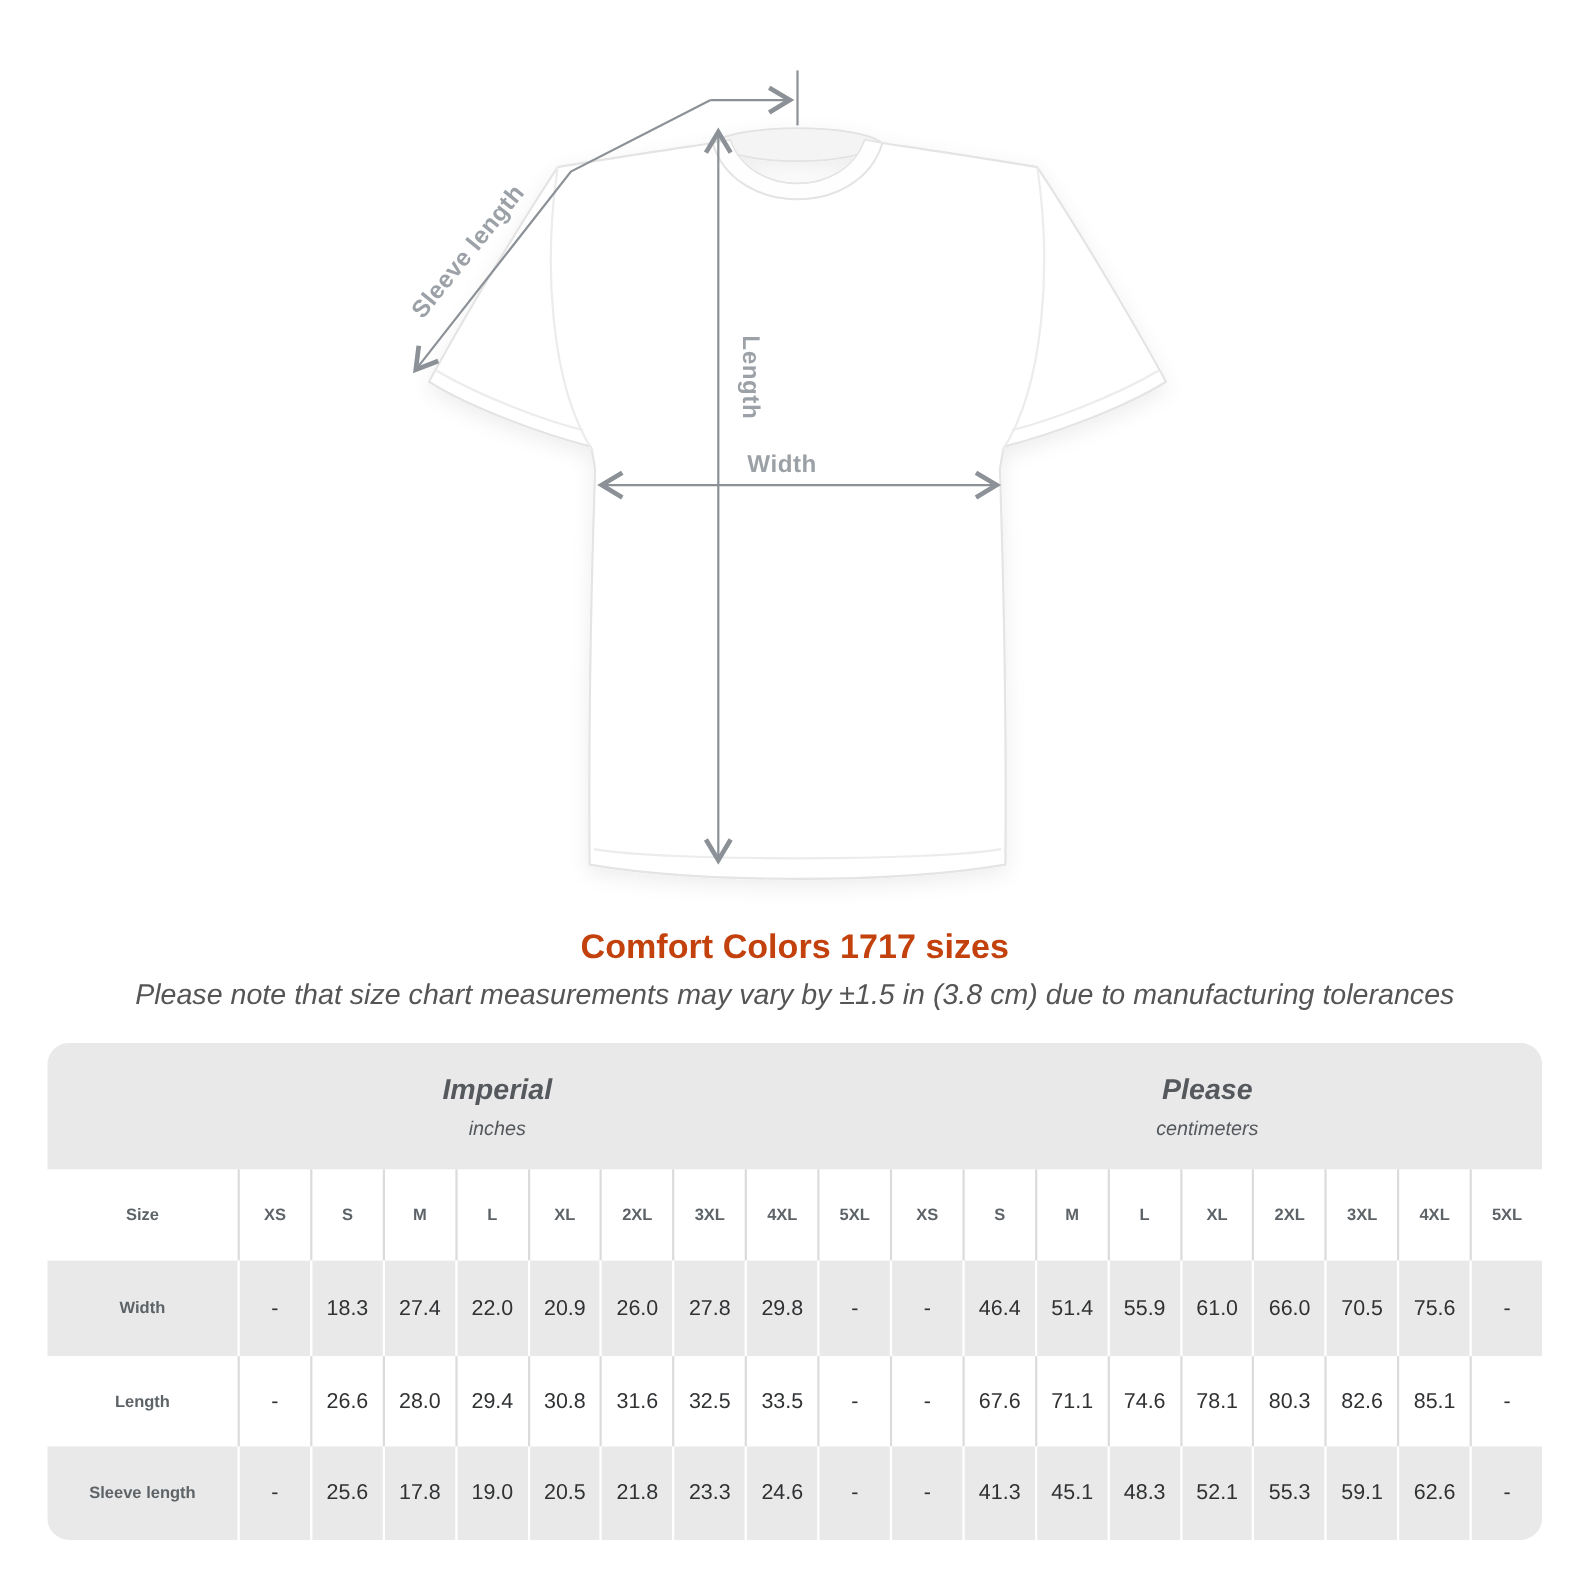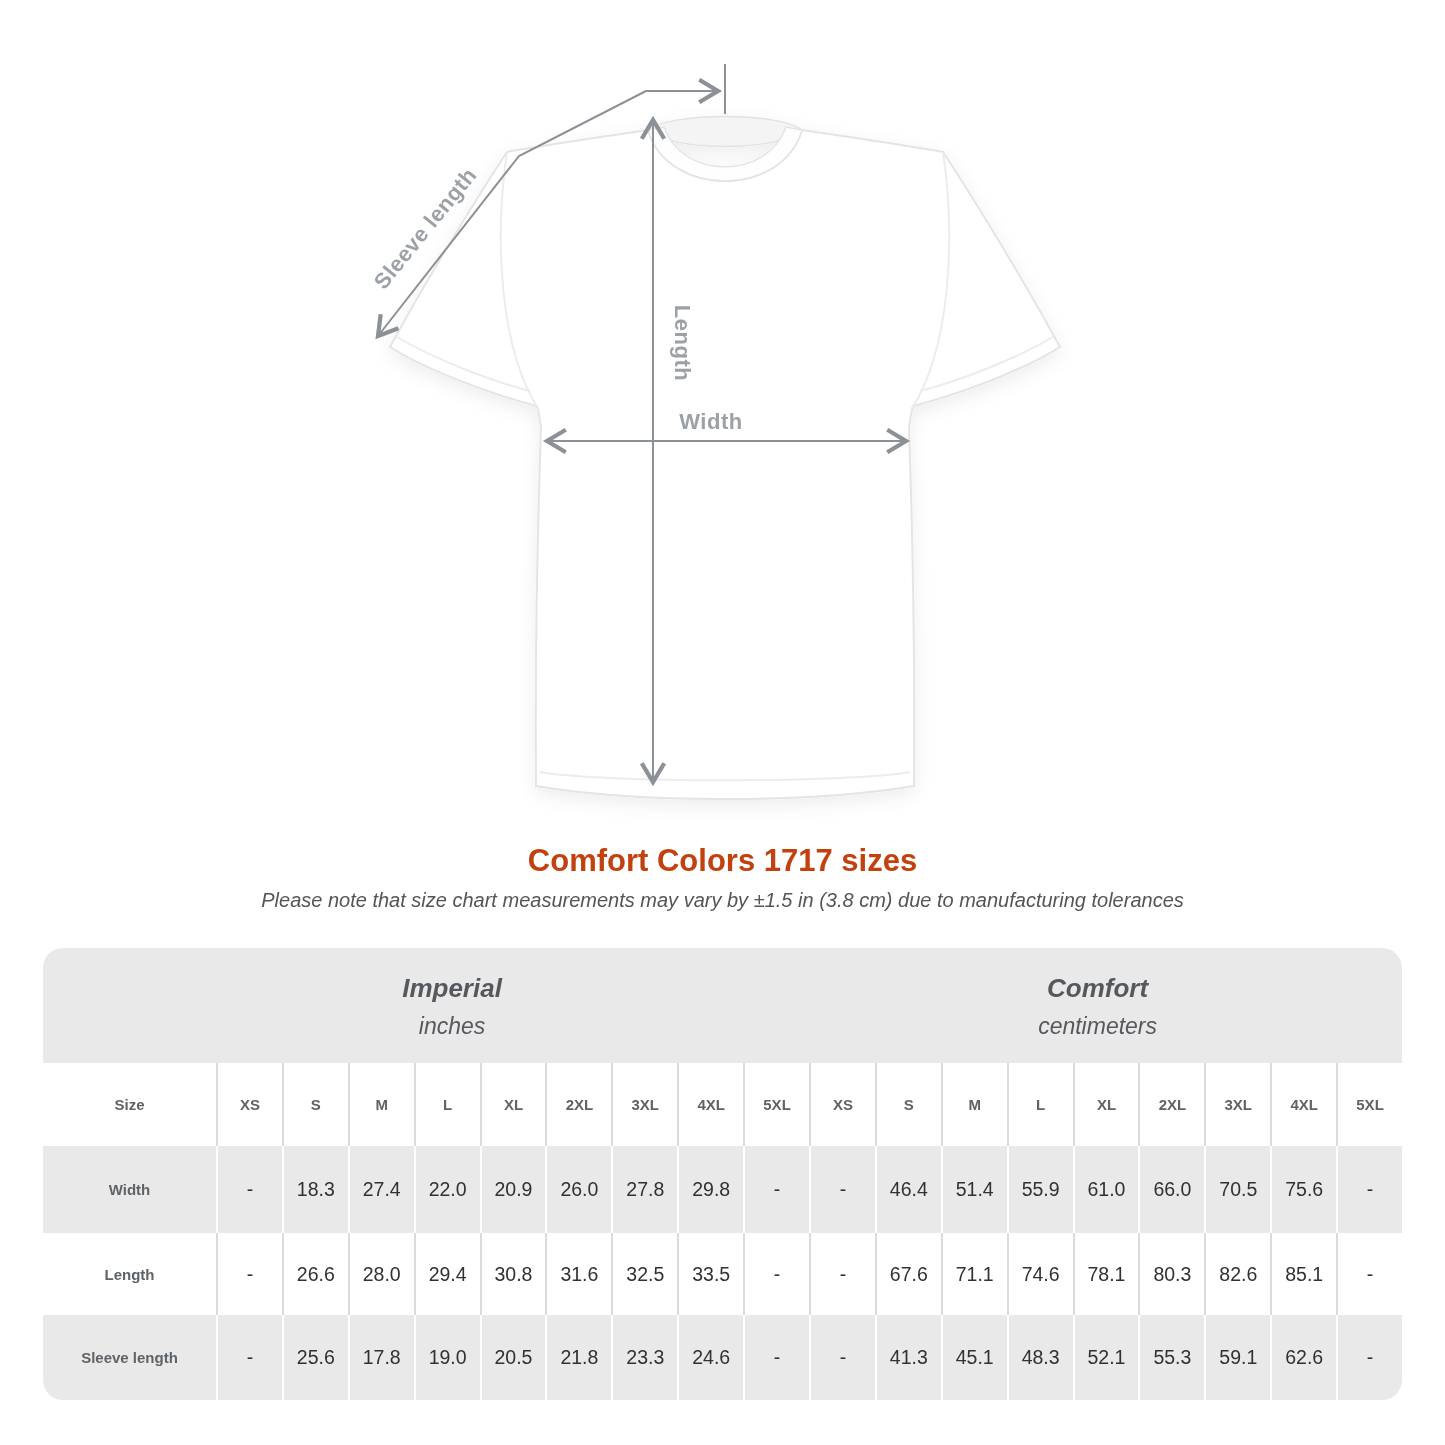--- a/index.html
+++ b/index.html
@@ -11,32 +11,32 @@
   .diagram{position:absolute;left:0;top:0;width:1445px;height:845px;}
   .shirt-main{fill:#ffffff;stroke:#e4e4e4;stroke-width:2;}
   .shirt-seam{fill:none;stroke:#ececec;stroke-width:2;}
   .neck-inside{fill:#f4f4f4;stroke:#e2e2e2;stroke-width:1.5;}
   .collar-band{fill:#fefefe;stroke:#e4e4e4;stroke-width:1.5;}
   .meas{fill:none;stroke:#8b9196;stroke-width:2;}
   .mlabel{font-weight:700;font-size:22px;fill:#9ba1a6;letter-spacing:.5px;}
   
   .heading{position:absolute;top:843px;left:0;width:100%;text-align:center;}
   .heading h1{margin:0;font-size:31px;font-weight:700;color:#c2410c;}
-  .heading p{margin:10px 0 0 0;font-style:italic;font-size:20px;color:#555555;}
+  .heading p{margin:10px 0 0 0;font-style:italic;font-size:26px;color:#555555;}
   
   .table-card{
     position:absolute;left:43px;top:948px;width:1359px;
     border-radius:20px;overflow:hidden;background:#ffffff;
   }
   .unit-band{height:115px;background:#e9e9e9;position:relative;padding-left:17px;}
   .unit{position:absolute;top:50%;transform:translate(-50%,-50%);text-align:center;color:#55595e;}
   .unit.imperial{left:30.1%;}
   .unit.metric{left:77.6%;}
   .unit-name{font-size:26px;font-weight:700;font-style:italic;}
-  .unit-sub{font-size:23px;font-style:italic;margin-top:9px;}
+  .unit-sub{font-size:18px;font-style:italic;margin-top:9px;}
   .grid{
     display:grid;
     grid-template-columns:173px repeat(18, 1fr);
     grid-template-rows:83px 87px 82px 85px;
   }
   .cell{
     display:flex;align-items:center;justify-content:center;
     border-left:2px solid #dbdbdb;background:#ffffff;box-sizing:border-box;
   }
   .cell.shade{background:#e9e9e9;border-left-color:#ffffff;}
@@ -103,21 +103,21 @@
     <p>Please note that size chart measurements may vary by ±1.5 in (3.8 cm) due to manufacturing tolerances</p>
   </div>
 
   <div class="table-card">
     <div class="unit-band">
       <div class="unit imperial">
         <div class="unit-name">Imperial</div>
         <div class="unit-sub">inches</div>
       </div>
       <div class="unit metric">
-        <div class="unit-name">Comfort</div>
+        <div class="unit-name">Please</div>
         <div class="unit-sub">centimeters</div>
       </div>
     </div>
     <div class="grid">
         <div class="cell light head lab">Size</div>
         <div class="cell light head">XS</div>
         <div class="cell light head">S</div>
         <div class="cell light head">M</div>
         <div class="cell light head">L</div>
         <div class="cell light head">XL</div>

